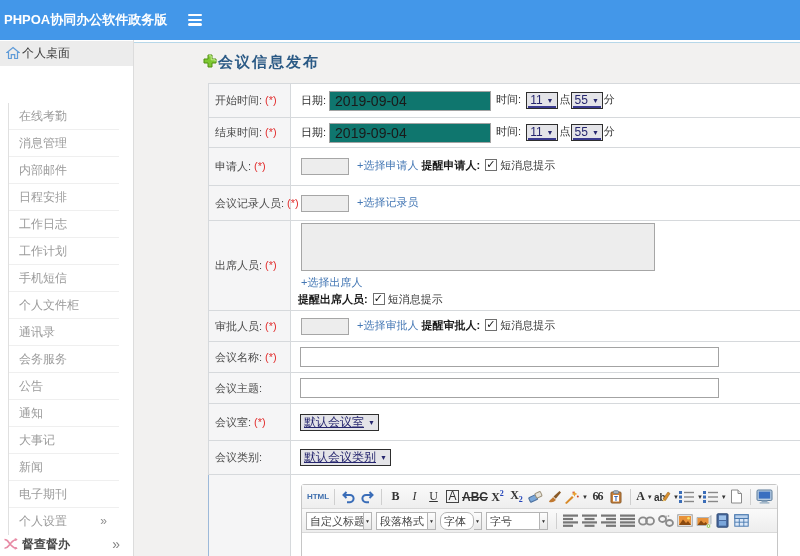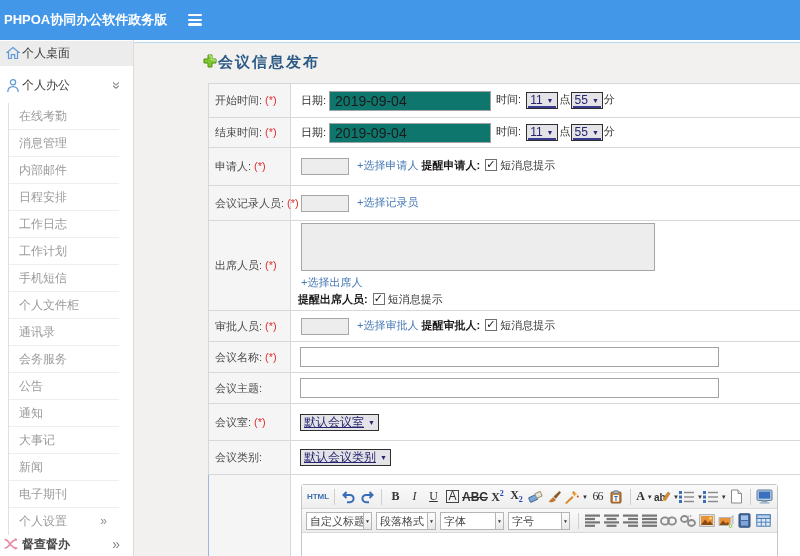--- a/index.html
+++ b/index.html
@@ -73,21 +73,21 @@
   .tb-btn { flex:none; height:20px; min-width:19px; display:flex; align-items:center; justify-content:center; cursor:pointer; border-radius:2px; position:relative; }
   .tb-btn .glyph { font-size:12px; color:#333; }
   .tb-btn.src { font-size:8px; font-weight:bold; color:#3f6fae; letter-spacing:0; min-width:24px; }
   .g-b { font-weight:bold; font-family:"Liberation Serif","DejaVu Serif",serif; font-size:13px; }
   .g-i { font-style:italic; font-family:"Liberation Serif","DejaVu Serif",serif; font-size:13px; }
   .g-u { text-decoration:underline; font-family:"Liberation Serif","DejaVu Serif",serif; font-size:13px; }
   .g-box { border:1px solid #444; font-size:10px; padding:0 1px; line-height:11px; }
   .g-strike { text-decoration:line-through; font-size:8px; font-weight:bold; }
   .g-sup, .g-sub { font-size:11px; font-weight:bold; font-family:"Liberation Serif","DejaVu Serif",serif; }
   .g-sup sup, .g-sub sub { color:#2244bb; font-size:8px; }
-  .g-quote { font-family:"Liberation Serif","DejaVu Serif",serif; font-weight:normal; font-size:13px; color:#222; letter-spacing:-1px; }
+  .g-quote { font-family:"Liberation Serif","DejaVu Serif",serif; font-weight:bold; font-size:13px; color:#222; letter-spacing:-1px; }
   .caret { font-size:6px; color:#333; margin-left:2px; }
   .combo { display:flex; flex:none; align-items:center; margin-right:4px; }
   .combo .cbox { height:18px; background:#fff; border:1px solid #b5b5b5; font-size:11px; color:#444; line-height:16px; padding:0 3px; overflow:hidden; white-space:nowrap; }
   .combo .carr { width:8px; height:18px; border:1px solid #b5b5b5; border-left:0; background:linear-gradient(#fdfdfd,#e8e8e8); font-size:5px; color:#333; display:flex; align-items:center; justify-content:center; }
   .edit-body { height:120px; background:#fff; }
 
   svg { display:block; }
 </style>
 </head>
 <body>
@@ -102,30 +102,20 @@
 </div>
 
 <div class="sidebar">
   <div class="side-item selected item-desktop">
     <span class="sicon">
       <svg width="14" height="14" viewBox="0 0 14 14">
           <path d="M7 1.5 L13 6.5 L11.5 6.5 L11.5 12.5 L8.7 12.5 L8.7 8.7 L5.3 8.7 L5.3 12.5 L2.5 12.5 L2.5 6.5 L1 6.5 Z" fill="none" stroke="#5f9bd8" stroke-width="1.2"></path>
         </svg>
     </span>
     <span class="lbl">个人桌面</span>
-  </div>
-  <div class="side-item item-office">
-    <span class="sicon">
-      <svg width="14" height="15" viewBox="0 0 14 15">
-          <circle cx="7" cy="4.2" r="2.6" fill="none" stroke="#5f9bd8" stroke-width="1.3"></circle>
-          <path d="M1.8 14 C1.8 10.4 4 8.6 7 8.6 C10 8.6 12.2 10.4 12.2 14" fill="none" stroke="#5f9bd8" stroke-width="1.3"></path>
-        </svg>
-    </span>
-    <span class="lbl">个人办公</span>
-    <span class="chev down">»</span>
   </div>
   <ul class="submenu">
       <li><span>在线考勤</span></li>
       <li><span>消息管理</span></li>
       <li><span>内部邮件</span></li>
       <li><span>日程安排</span></li>
       <li><span>工作日志</span></li>
       <li><span>工作计划</span></li>
       <li><span>手机短信</span></li>
       <li><span>个人文件柜</span></li>
@@ -391,21 +381,21 @@
             <div class="toolbar row2" id="tb2">
                 <span class="combo">
                   <span class="cbox" style="width: 58px;">自定义标题</span>
                   <span class="carr">▼</span>
                 </span>
                 <span class="combo">
                   <span class="cbox" style="width: 52px;">段落格式</span>
                   <span class="carr">▼</span>
                 </span>
                 <span class="combo">
-                  <span class="cbox" style="width: 56px;">字体</span>
+                  <span class="cbox" style="width: 34px; border-radius: 7px;">字体</span>
                   <span class="carr">▼</span>
                 </span>
                 <span class="combo">
                   <span class="cbox" style="width: 54px;">字号</span>
                   <span class="carr">▼</span>
                 </span>
                 <span class="tb-sep"></span>
                 <span class="tb-btn">
                   <span>
                     <svg width="15" height="13" viewBox="0 0 15 13">

